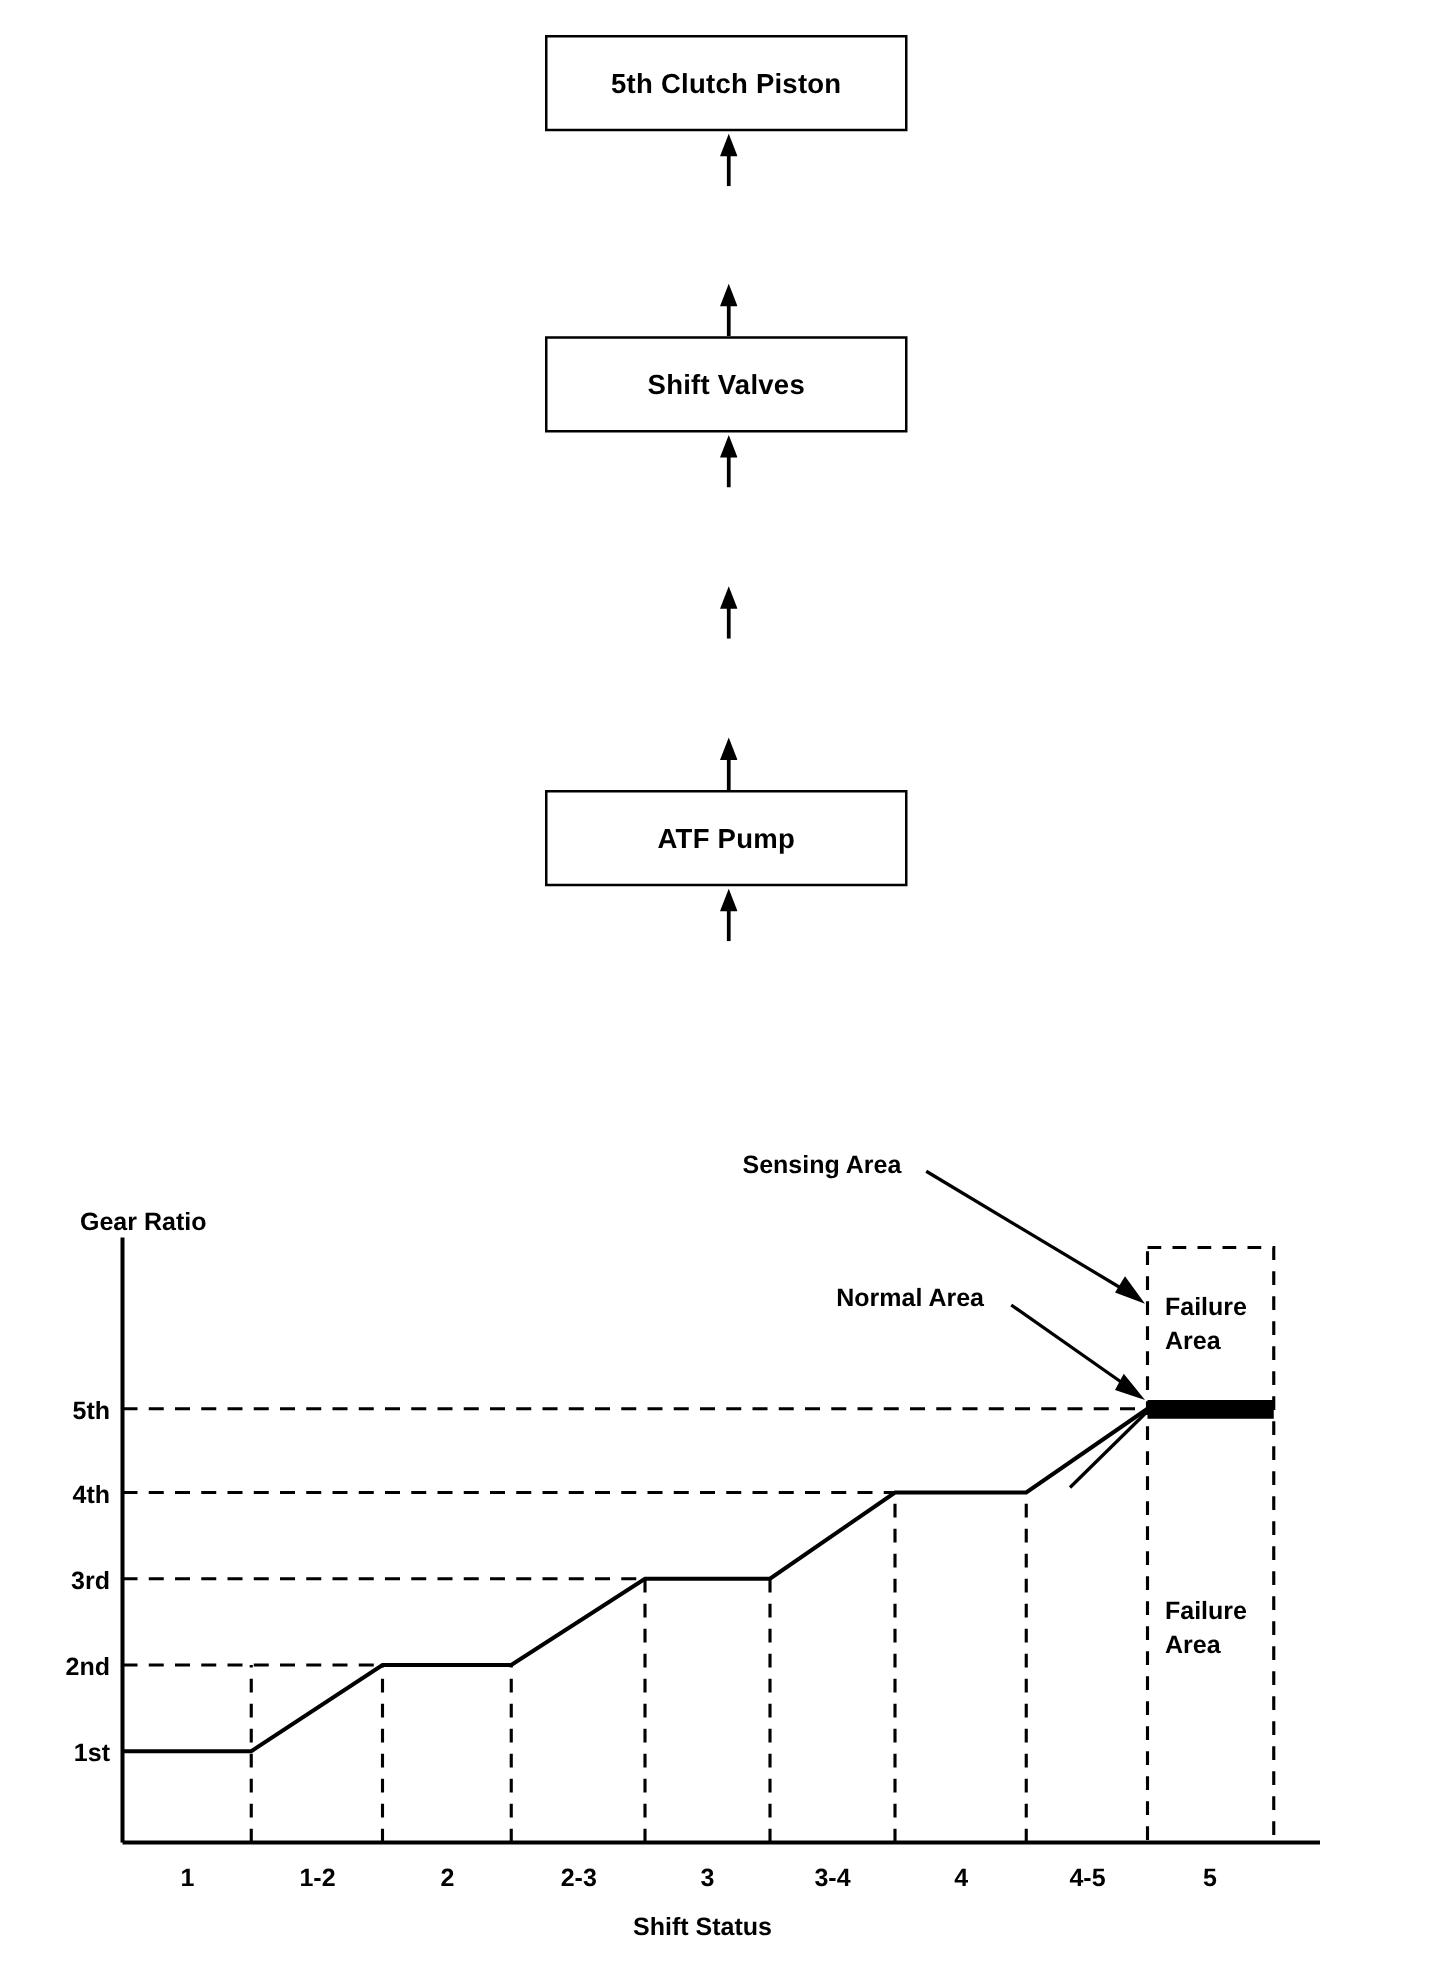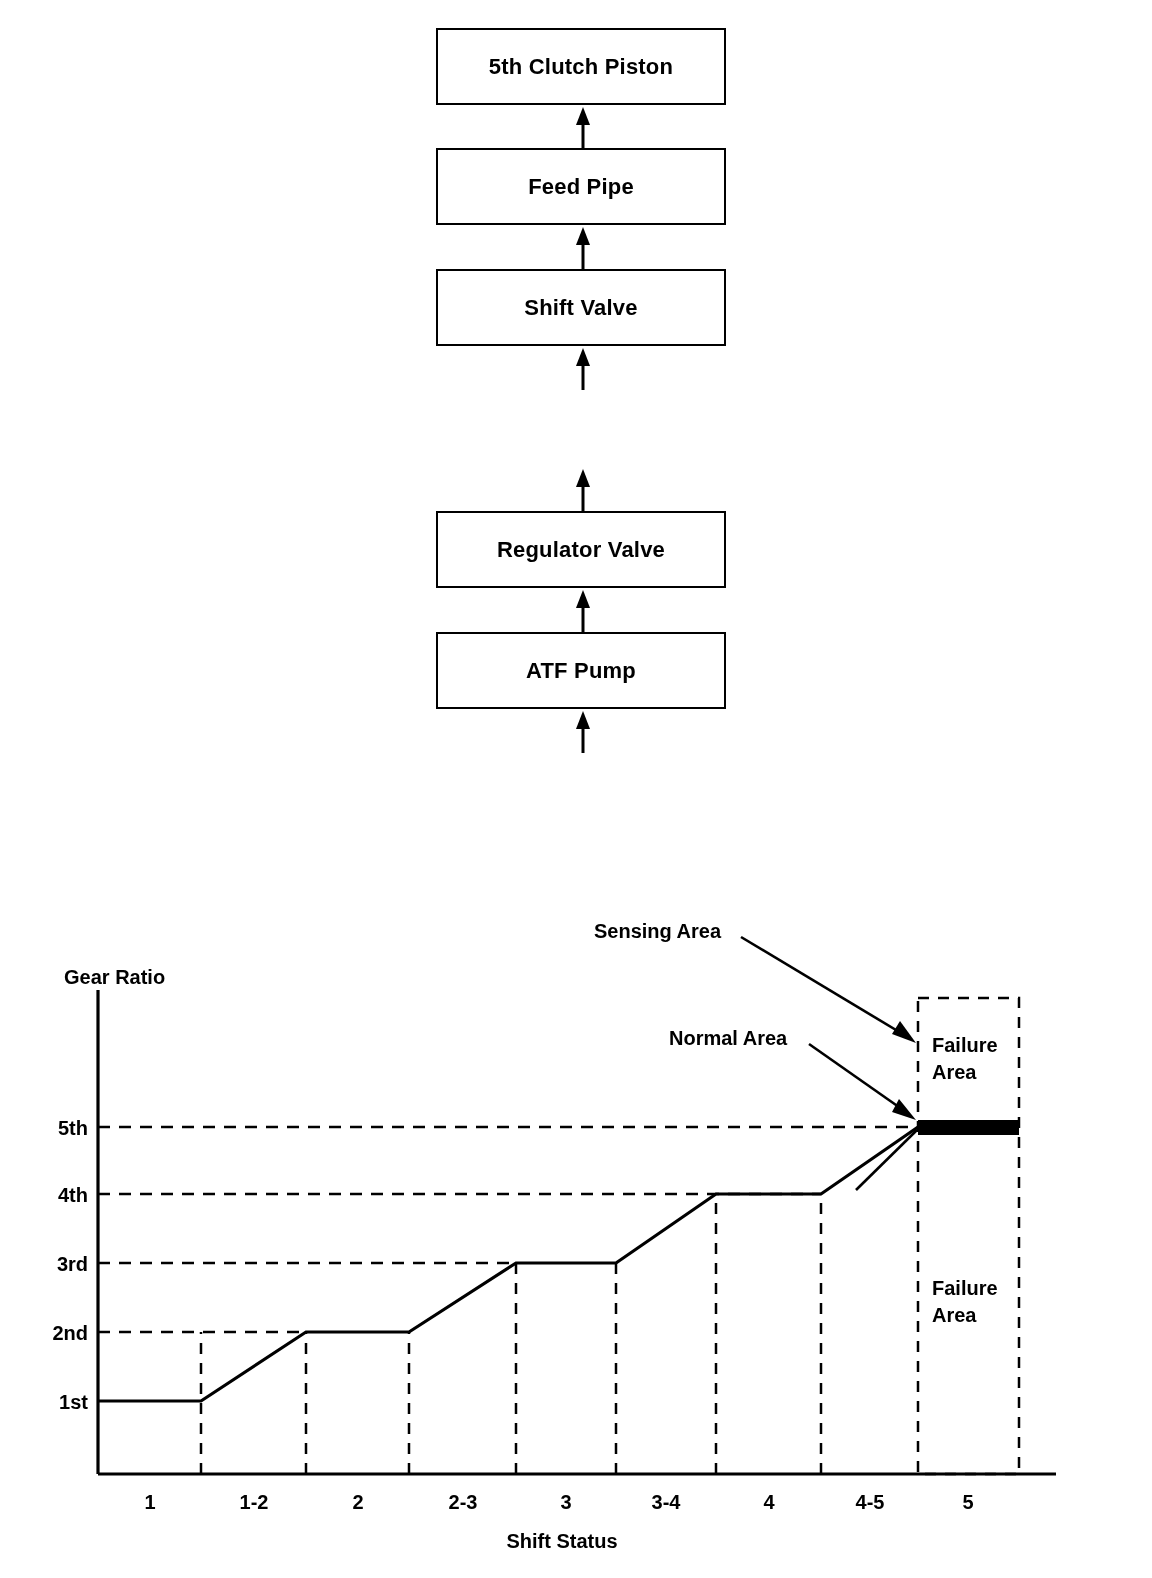--- a/index.html
+++ b/index.html
@@ -85,28 +85,22 @@
 </head>
 <body>
 
 <div id="root">
 
   <div class="flow">
 
     <div class="flow-box" style="top:28px">
       <span class="flow-box-label">5th Clutch Piston</span>
     </div>
-    <div class="flow-box" style="top:148px">
-      <span class="flow-box-label">Feed Pipe</span>
-    </div>
     <div class="flow-box" style="top:269px">
-      <span class="flow-box-label">Shift Valve</span>
-    </div>
-    <div class="flow-box" style="top:511px">
-      <span class="flow-box-label">Regulator Valve</span>
+      <span class="flow-box-label">Shift Valves</span>
     </div>
     <div class="flow-box" style="top:632px">
       <span class="flow-box-label">ATF Pump</span>
     </div>
 
     <svg class="flow-arrow" style="top:106px" viewBox="0 0 14 43">
       <line x1="7" y1="43" x2="7" y2="16" stroke="#000" stroke-width="3"></line>
       <polygon points="7,1 0,19 14,19" fill="#000"></polygon>
     </svg>
     <svg class="flow-arrow" style="top:226px" viewBox="0 0 14 43">

